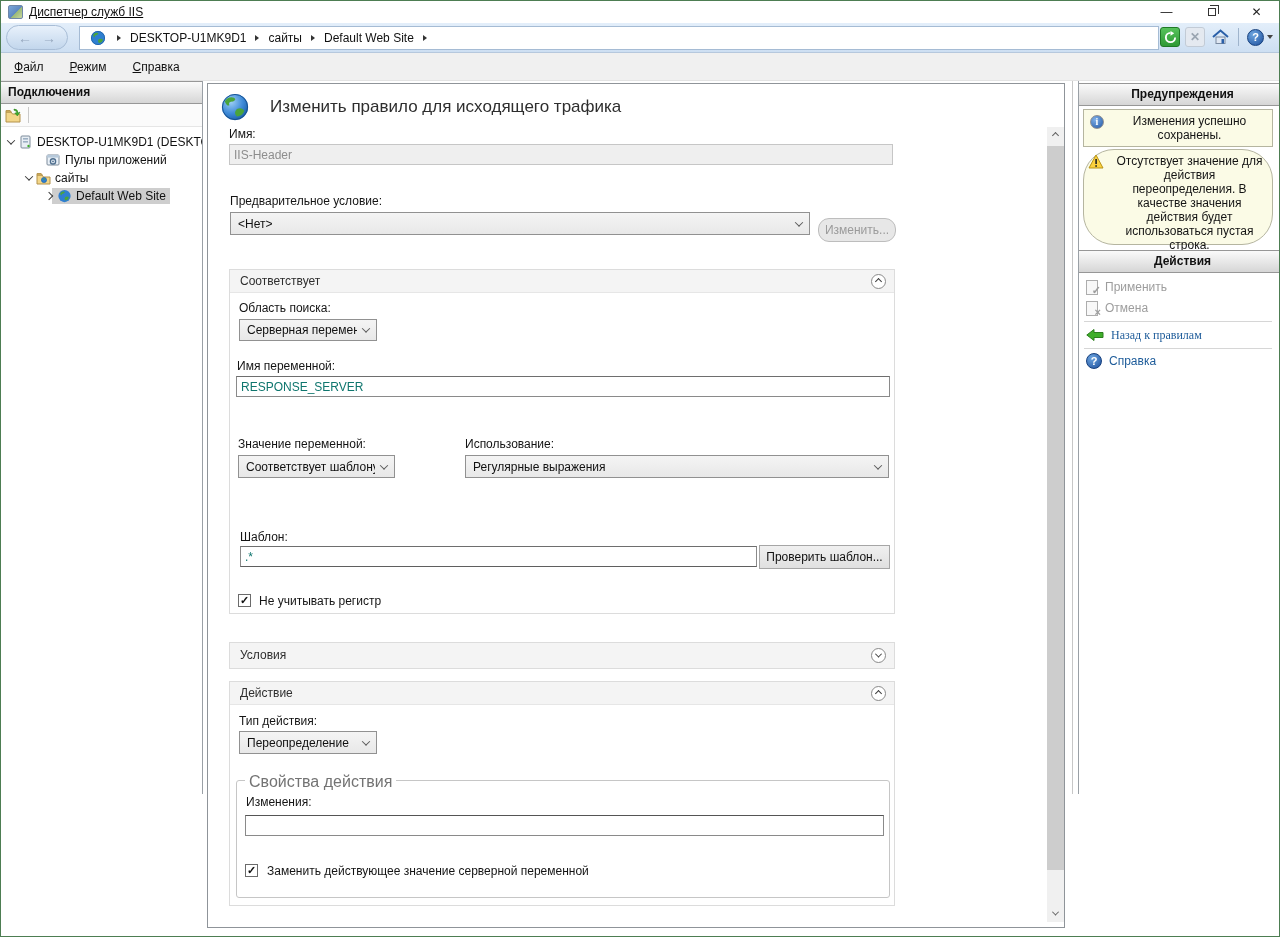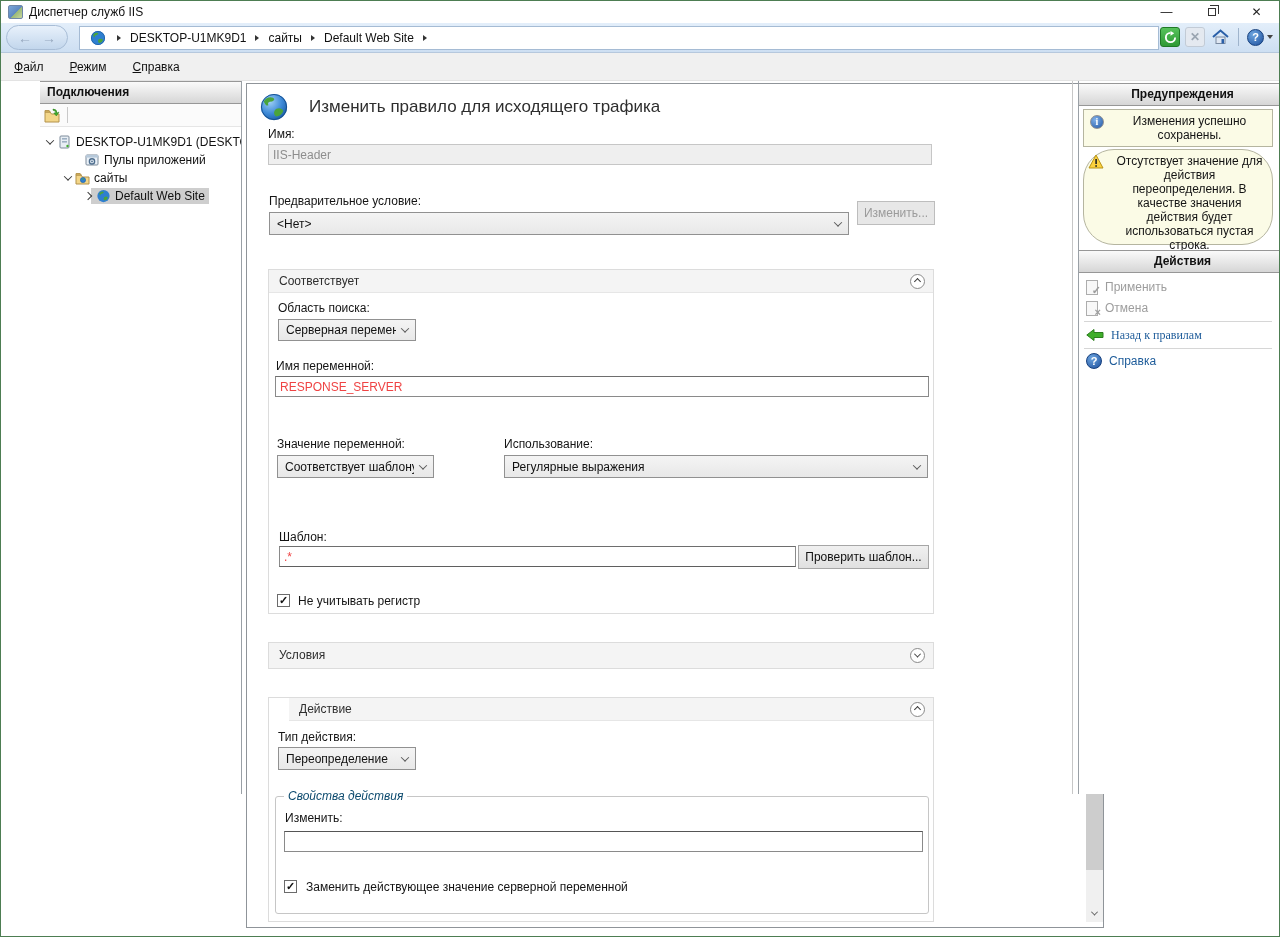--- a/index.html
+++ b/index.html
@@ -1,21 +1,21 @@
 <!DOCTYPE html>
 <html><head>
 <meta charset="utf-8">
 <style>
   * { margin:0; padding:0; box-sizing:border-box; }
   html,body { background:#888; }
   body { font-family:"Liberation Sans", sans-serif; }
   .window { position:relative; width:1280px; height:937px; background:#fff; border:1px solid #4d7d52; overflow:hidden; }
 
   
-  .titlebar { position:relative; height:22px; background:#fff; display:flex; align-items:center; }
+  .titlebar { position:relative; height:22px; background:#fff; display:flex; align-items:center;text-decoration:underline; }
   .app-icon { width:15px; height:14px; margin:0 6px 0 7px; background:linear-gradient(135deg,#7aa7d8 0%, #5c87c0 55%, #9ab97a 56%, #c9d89a 100%); border:1px solid #6e86a8; border-radius:2px; }
   .title-text { font-size:12px; color:#111; }
   .win-controls { position:absolute; right:0; top:0; height:22px; display:flex; }
   .win-btn { width:45px; height:22px; display:flex; align-items:center; justify-content:center; font-size:12px; color:#222; cursor:default; }
   .restore-glyph { position:relative; width:8px; height:8px; border:1px solid #333; background:#fff; display:inline-block; }
   .restore-glyph::before { content:''; position:absolute; left:1px; top:-4px; width:8px; height:8px; border:1px solid #333; border-left:none; border-bottom:none; }
 
   
   .addressbar { position:relative; height:30px; background:linear-gradient(#e3eefa,#cddff2); border-bottom:1px solid #b6c8dd; }
   .nav-blob { position:absolute; left:5px; top:2px; width:62px; height:25px; border-radius:13px; background:linear-gradient(#e8f1fb,#c2d6ec); border:1px solid #a8bdd6; display:flex; align-items:center; justify-content:center; gap:10px; }
@@ -28,21 +28,21 @@
   .ic-stop { background:#e4e9f0; border:1px solid #c2cbd6; color:#9aa5b1; font-size:12px; font-weight:bold; }
   .addr-divider { width:1px; height:18px; background:#9fb4cc; margin:0 3px; }
   .help-circle { width:17px; height:17px; border-radius:50%; background:radial-gradient(circle at 35% 30%, #6ea6e0, #1d4f9c); color:#fff; font-size:11px; font-weight:bold; display:flex; align-items:center; justify-content:center; border:1px solid #16407e; }
   .help-caret { width:0;height:0;border-top:4px solid #444;border-left:3.5px solid transparent;border-right:3.5px solid transparent; margin-left:3px; }
 
   
   .menubar { height:28px; background:#f0f0f0; display:flex; align-items:center; padding-left:13px; gap:26px; border-bottom:1px solid #e3e3e3; }
   .menu-item { font-size:12px; color:#111; }
 
   
-  .body { position:relative; height:713px; background:#fff;margin-left:39px; }
+  .body { position:relative; height:713px; background:#fff; }
 
   
   .sidebar { position:absolute; left:0; top:0; width:202px; height:100%; background:#fff; border-right:1px solid #9aa0a6; }
   .panel-header { height:23px; background:linear-gradient(#fafafa,#d6d6d6); border-top:1px solid #979797; border-bottom:1px solid #979797; font-size:12px; font-weight:bold; color:#111; line-height:21px; padding-left:7px; }
   .tree-toolbar { height:23px; background:#fbfbfb; border-bottom:1px solid #e6e6e6; display:flex; align-items:center; padding-left:4px; }
   .tool-sep { width:1px; height:16px; background:#c9c9c9; margin-left:7px; }
   .tree { padding-top:6px; }
   .tree-row { height:18px; display:flex; align-items:center; font-size:12px; color:#111; white-space:nowrap; overflow:hidden; }
   .chev { display:inline-block; width:6px; height:6px; border-right:1.4px solid #3b3b3b; border-bottom:1.4px solid #3b3b3b; flex:none; }
   .chev.down { transform:rotate(45deg) translate(-1px,-1px); }
@@ -62,35 +62,35 @@
   .action-link { color:#1e5c9a; }
   .doc-icon { position:relative; width:12px; height:15px; background:#f8f8f8; border:1px solid #adadad; }
   .doc-glyph { position:absolute; right:-4px; bottom:-3px; font-size:11px; font-weight:bold; color:#9d9d9d; }
   .rp-sep { position:absolute; left:5px; right:7px; height:1px; background:#d6d6d6; }
 
   
   .main-panel { position:absolute; left:206px; top:2px; width:858px; height:845px; border:1px solid #8f9499; background:#fff; }
   .feat-globe { position:absolute; left:12px; top:8px; }
   .feat-title { position:absolute; left:62px; top:13px; font-size:17px; color:#2e2e2e; }
   .lbl { position:absolute; font-size:12px; color:#141414; white-space:nowrap; }
-  .tb { position:absolute; height:21px; border:1px solid #8a8a8a; border-top-color:#6e6e6e; background:#fff; font:12px "Liberation Sans",sans-serif; color:#ef4444; padding:0 4px; }
+  .tb { position:absolute; height:21px; border:1px solid #8a8a8a; border-top-color:#6e6e6e; background:#fff; font:12px "Liberation Sans",sans-serif; color:#0f766e; padding:0 4px; }
   .tb.disabled { background:#efefef; color:#8d8d8d; border-color:#c6c6c6; }
   .dd { position:absolute; height:23px; border:1px solid #919191; background:linear-gradient(#f4f4f4,#e8e8e8); display:flex; align-items:center; font-size:12px; color:#111; padding:0 7px;justify-content:space-between; }
   .dd .dd-text { flex:1; white-space:nowrap; overflow:hidden; }
   .dd .chev { border-color:#5a5a5a; margin-left:6px; }
   .btn { position:absolute; border:1px solid #a6a6a6; background:linear-gradient(#f0f0f0,#e0e0e0); font-size:12px; color:#111; display:flex; align-items:center; justify-content:center; }
   .btn.disabled { color:#9b9b9b; border-color:#bdbdbd; background:#e7e7e7; }
   .section { position:absolute; width:666px; border:1px solid #dcdcdc; background:#fff; }
   .sec-header { position:relative; height:23px; background:#f4f4f4; border-bottom:1px solid #e6e6e6; font-size:12px; color:#2e2e2e; line-height:23px; padding-left:10px; }
   .sec-header.only { border-bottom:none; height:25px; line-height:25px; }
   .toggle { position:absolute; right:8px; top:4px; width:15px; height:15px; border:1px solid #8a8a8a; border-radius:50%; background:#fff; display:flex; align-items:center; justify-content:center; }
   .toggle .chev { width:5px; height:5px; }
   .cb { position:absolute; width:13px; height:13px; border:1px solid #6b6b6b; background:#fff; font-size:11px; font-weight:bold; line-height:11px; text-align:center; color:#111; }
   .fieldset { position:absolute; border:1px solid #c6c6c6; border-radius:3px; }
-  .legend { position:absolute; top:-8px; left:8px; background:#fff; padding:0 4px; font-size:12px; color:#0c4a6e;font-style:italic; }
+  .legend { position:absolute; top:-8px; left:8px; background:#fff; padding:0 4px; font-size:16px; color:#737373; }
 
   
   .scrollbar { position:absolute; right:0; top:43px; width:17px; height:795px; background:#f0f0f0; }
   .sb-btn { position:absolute; left:0; width:17px; height:17px; background:#f0f0f0; display:flex; align-items:center; justify-content:center; }
   .sb-btn .chev { border-color:#606060; width:5px; height:5px; }
   .sb-thumb { position:absolute; left:0; top:19px; width:17px; height:724px; background:#cdcdcd; }
 
   
   svg { display:block; }
 </style>
@@ -247,21 +247,21 @@
       <div class="feat-title">Изменить правило для исходящего трафика</div>
 
       <div class="lbl" style="left:21px; top:43px;">Имя:</div>
       <input class="tb disabled" style="left: 21px; top: 60px; width: 664px;" disabled="" value="IIS-Header">
 
       <div class="lbl" style="left:22px; top:110px;">Предварительное условие:</div>
       <div class="dd" style="left:22px; top:128px; width:580px;">
         <span class="dd-text">&lt;Нет&gt;</span>
         <span class="chev down"></span>
       </div>
-      <div class="btn disabled" style="left:610px; top:117px; width:78px; height:24px;">Изменить...</div>
+      <div class="btn disabled" style="left:610px; top:134px; width:78px; height:24px;border-radius:11px;">Изменить...</div>
 
       <div class="section" style="left:21px; top:185px; height:345px;">
         <div class="sec-header">
           <span>Соответствует</span>
           <span class="toggle">
               <span class="chev up"></span>
             </span>
         </div>
         <div class="lbl" style="left:9px; top:31px;">Область поиска:</div>
         <div class="dd" style="left:9px; top:49px; width:138px; height:22px;">
@@ -289,35 +289,35 @@
 
       <div class="section" style="left:21px; top:558px; height:27px;">
         <div class="sec-header only">
           <span>Условия</span>
           <span class="toggle" style="top:5px;">
               <span class="chev down"></span>
             </span>
         </div>
       </div>
 
-      <div class="section" style="left:21px; top:613px; height:225px;padding-left:20px;">
+      <div class="section" style="left:21px; top:597px; height:225px;">
         <div class="sec-header">
           <span>Действие</span>
           <span class="toggle">
               <span class="chev up"></span>
             </span>
         </div>
         <div class="lbl" style="left:9px; top:32px;">Тип действия:</div>
         <div class="dd" style="left:9px; top:49px; width:138px;">
           <span class="dd-text">Переопределение</span>
           <span class="chev down"></span>
         </div>
         <div class="fieldset" style="left:6px; top:98px; width:654px; height:118px;">
           <span class="legend">Свойства действия</span>
-          <div class="lbl" style="left:9px; top:14px;">Изменить:</div>
+          <div class="lbl" style="left:9px; top:14px;">Изменения:</div>
           <input class="tb" style="left: 8px; top: 34px; width: 639px; border-top-color: rgb(85, 85, 85);" value="">
           <div class="cb" style="left:8px; top:83px;"><span>✓</span></div>
           <div class="lbl" style="left:30px; top:83px;">Заменить действующее значение серверной переменной</div>
         </div>
       </div>
 
       <div class="scrollbar">
         <div class="sb-btn" style="top:0;">
             <span class="chev up"></span>
           </div>

